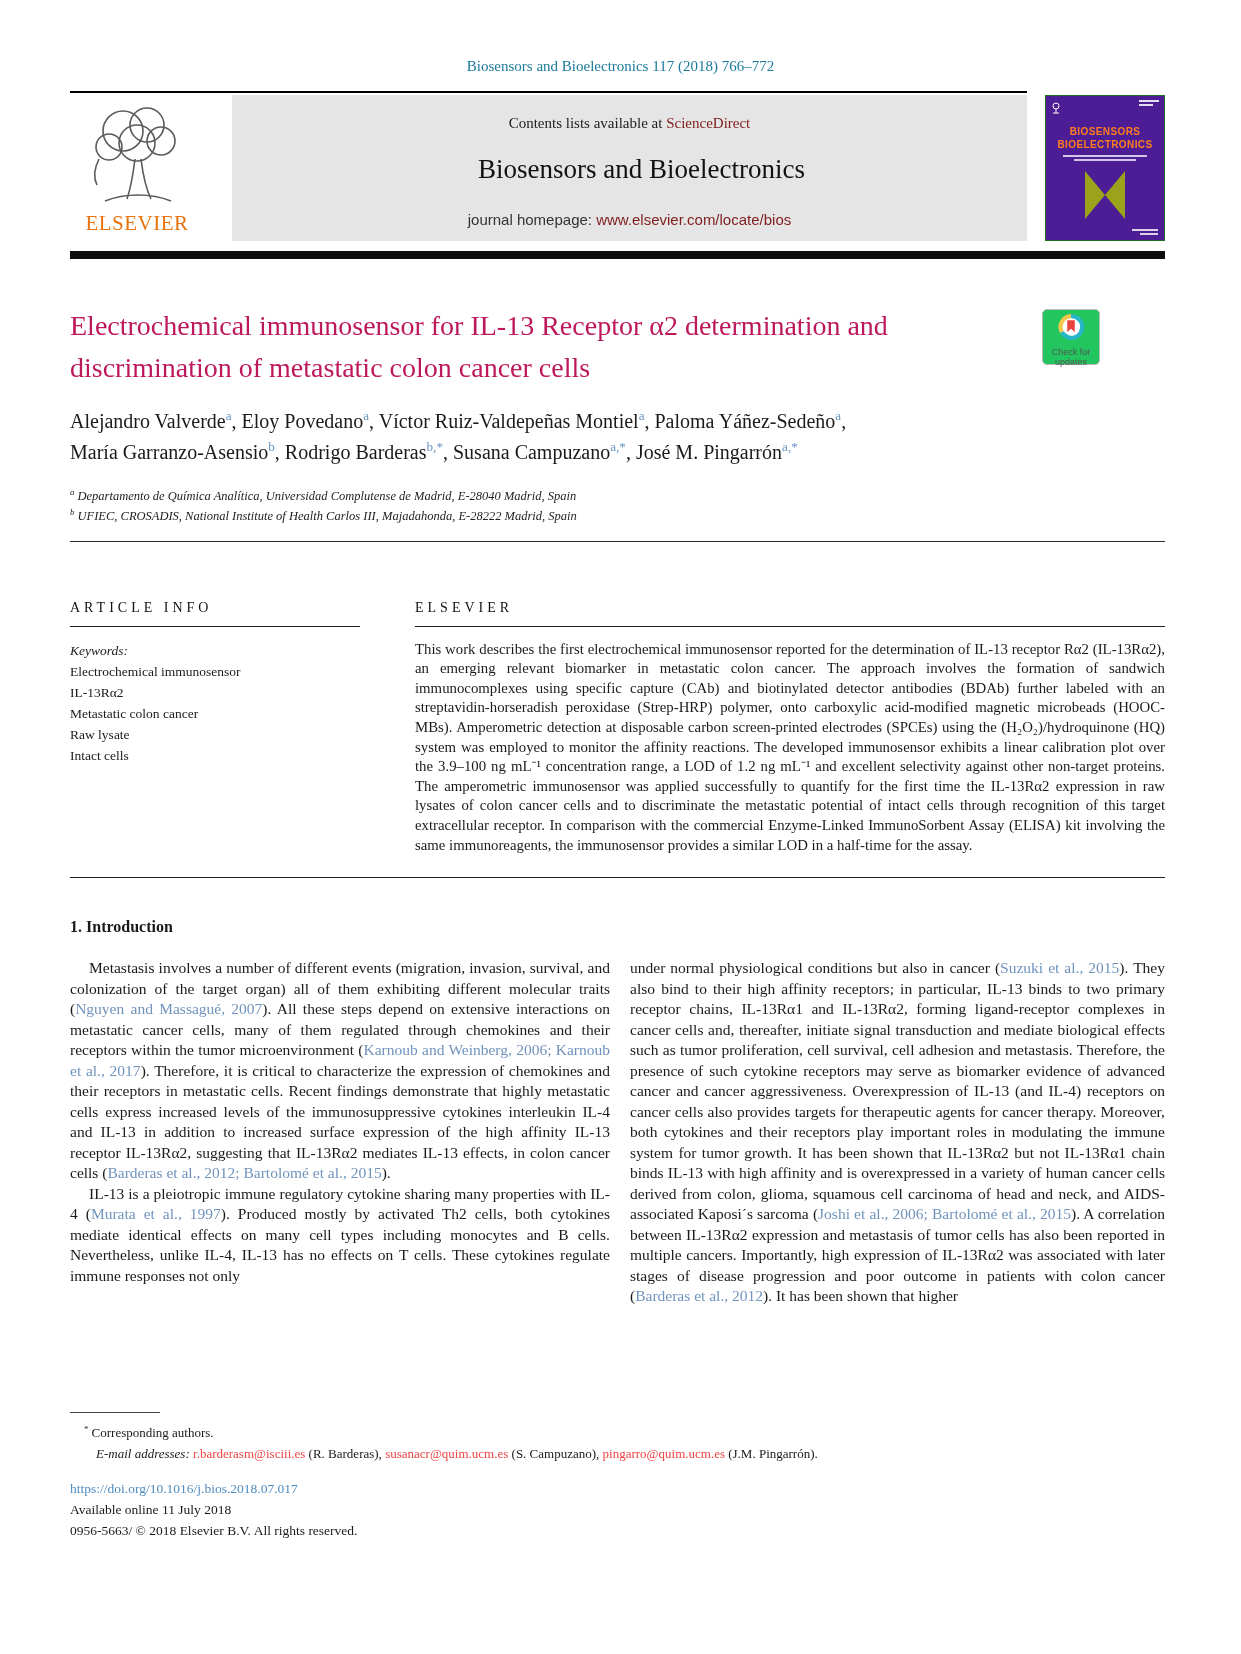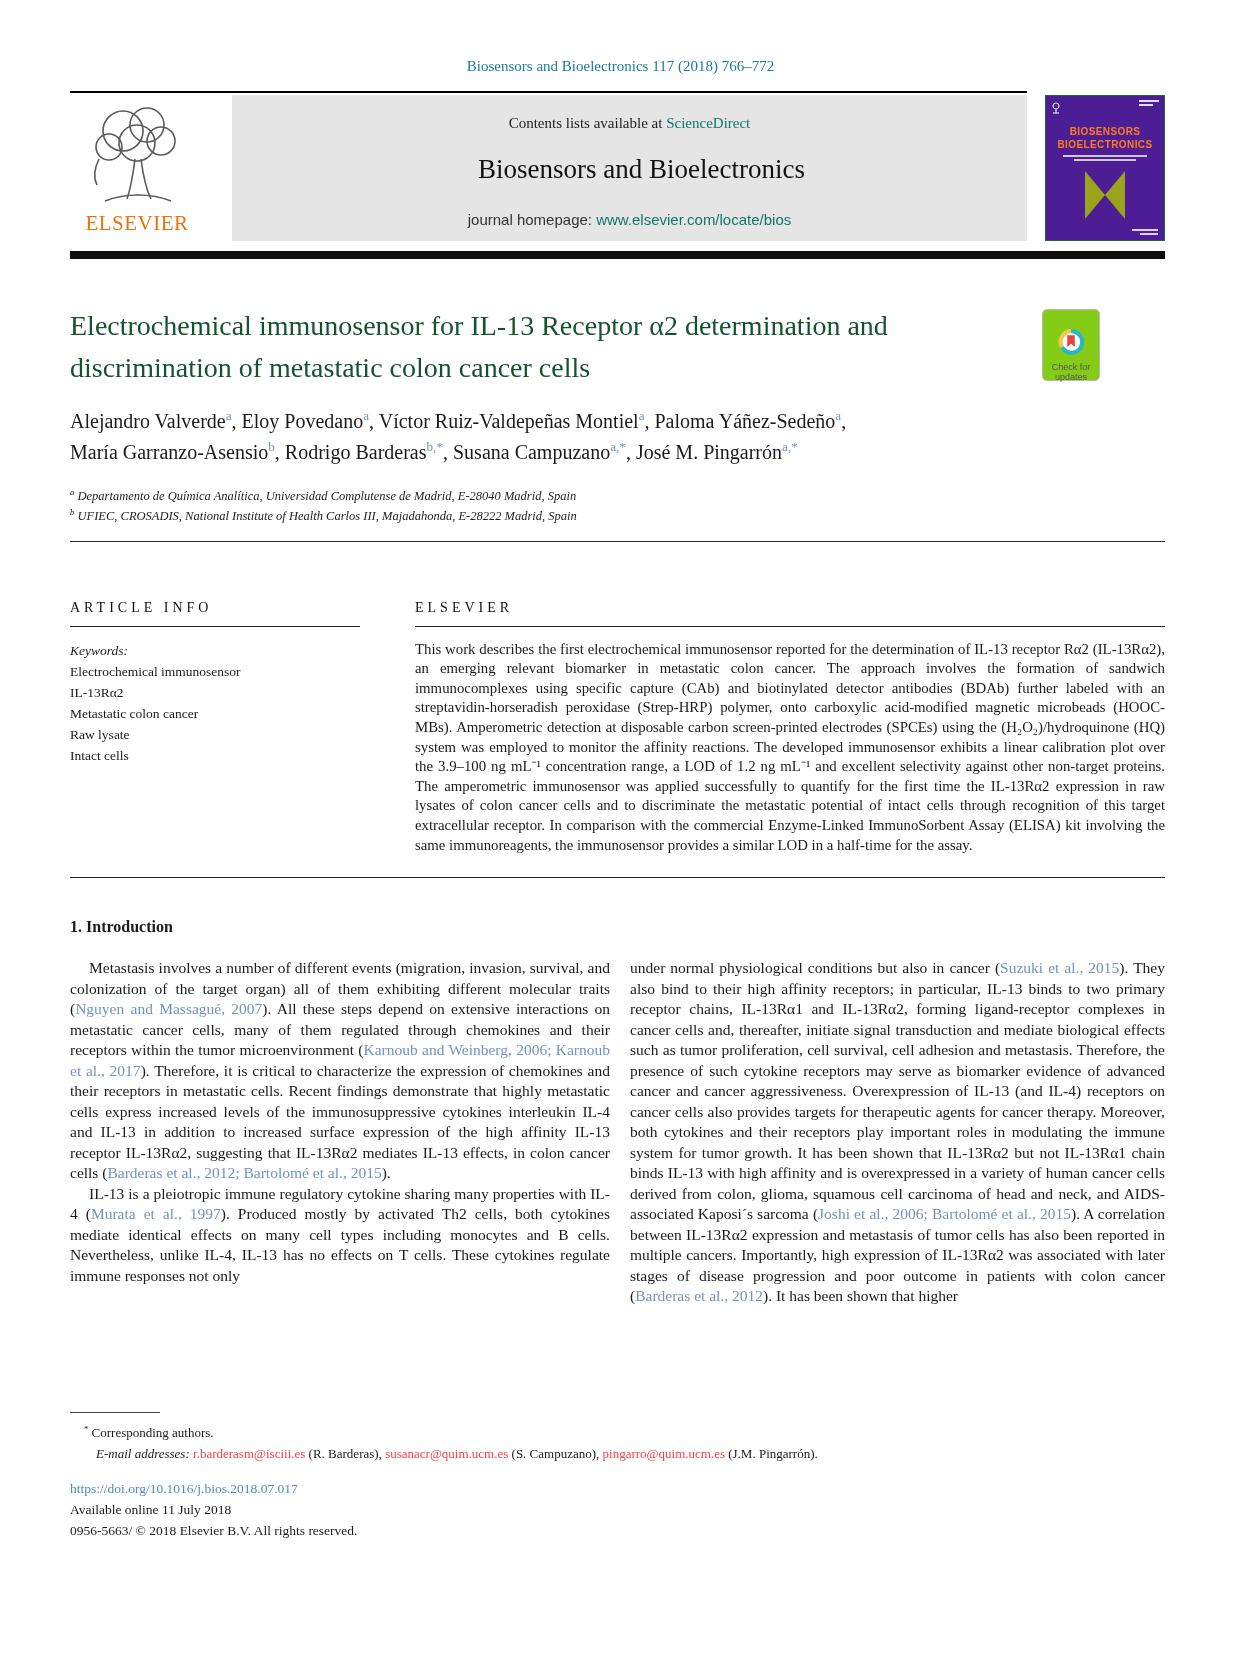--- a/index.html
+++ b/index.html
@@ -15,21 +15,21 @@
   .citation-line { padding-top:58px; text-align:center; font-size:15px; color:#1a7b9b; }
 
   
   .header-rule { margin-top:16px; width:957px; border-top:2px solid #000; }
   .header-band { position:relative; height:150px; }
   .elsevier-logo { position:absolute; left:2px; top:8px; width:130px; height:140px; text-align:center; }
   .elsevier-logo svg { display:block; margin:0 auto; }
   .elsevier-wordmark { font-size:21px; letter-spacing:0.5px; color:#e8720c; font-family:"Liberation Serif", serif; margin-top:2px; }
   .journal-box { position:absolute; left:162px; top:2px; width:795px; height:146px; background:#e5e5e5; text-align:center; }
   .contents-line { padding-top:20px; font-size:15px; color:#222; }
-  .link-blue { color:#0f766e; text-decoration:none; }
+  .link-blue { color:#7f1d1d; text-decoration:none; }
   .journal-name { margin-top:22px; font-size:27px; color:#111;padding-left:24px; }
   .homepage-line { margin-top:26px; font-size:15px; font-family:"Liberation Sans", sans-serif; color:#333; }
 
   
   .cover { position:absolute; left:975px; top:2px; width:120px; height:146px; background:#4c1d95; border:1px solid #1f6b1f; padding:4px 5px; }
   .cover-topline { display:flex; justify-content:space-between; align-items:flex-start; }
   .cover-dashes { width:20px; }
   .cover-dashes div { height:2px; background:rgba(255,255,255,.85); margin-bottom:2px; }
   .cover-title { margin-top:8px; text-align:center; font-family:"Liberation Sans", sans-serif; font-weight:bold; font-size:10px; letter-spacing:0.4px; color:#ff7d1e; line-height:1.25; }
   .cover-tagline { margin-top:4px; }
@@ -37,22 +37,22 @@
   .bowtie { margin-top:10px; display:flex; justify-content:center; align-items:center; }
   .bow-l { width:0; height:0; border-top:24px solid transparent; border-bottom:24px solid transparent; border-left:20px solid #9aa31b; }
   .bow-r { width:0; height:0; border-top:24px solid transparent; border-bottom:24px solid transparent; border-right:20px solid #9aa31b; }
   .cover-bottombar { position:absolute; right:6px; bottom:5px; }
   .cover-bottombar div { height:2px; background:rgba(255,255,255,.8); margin-top:2px; margin-left:auto; }
 
   .thick-bar { margin-top:8px; width:1095px; height:8px; background:#0d0d0d; }
 
   
   .title-row { position:relative; margin-top:46px; }
-  .article-title { width:900px; font-size:28px; line-height:42px; color:#14532d; }
-  .check-badge { position:absolute; left:972px; top:4px; width:58px; height:72px; background:#84cc16; border:1px solid #b9b9b9; border-radius:5px; text-align:center; padding-top:17px; cursor:pointer; }
+  .article-title { width:900px; font-size:28px; line-height:42px; color:#be185d; }
+  .check-badge { position:absolute; left:972px; top:4px; width:58px; height:56px; background:#22c55e; border:1px solid #b9b9b9; border-radius:5px; text-align:center; padding-top:2px; cursor:pointer; }
   .check-badge .cb-text { font-family:"Liberation Sans", sans-serif; font-size:9px; line-height:10px; color:#555; margin-top:1px; }
 
   .authors { margin-top:14px; font-size:20px; line-height:25px; }
   sup { font-size:66%; }
   .run-sup { color:#6b94c4; }
   .affiliations { margin-top:20px; font-style:italic; font-size:12.5px; line-height:16px; color:#222; }
   .affiliations sup { font-size:70%; }
   .title-rule { margin-top:16px; border-top:1px solid #2a2a2a; }
 
   

